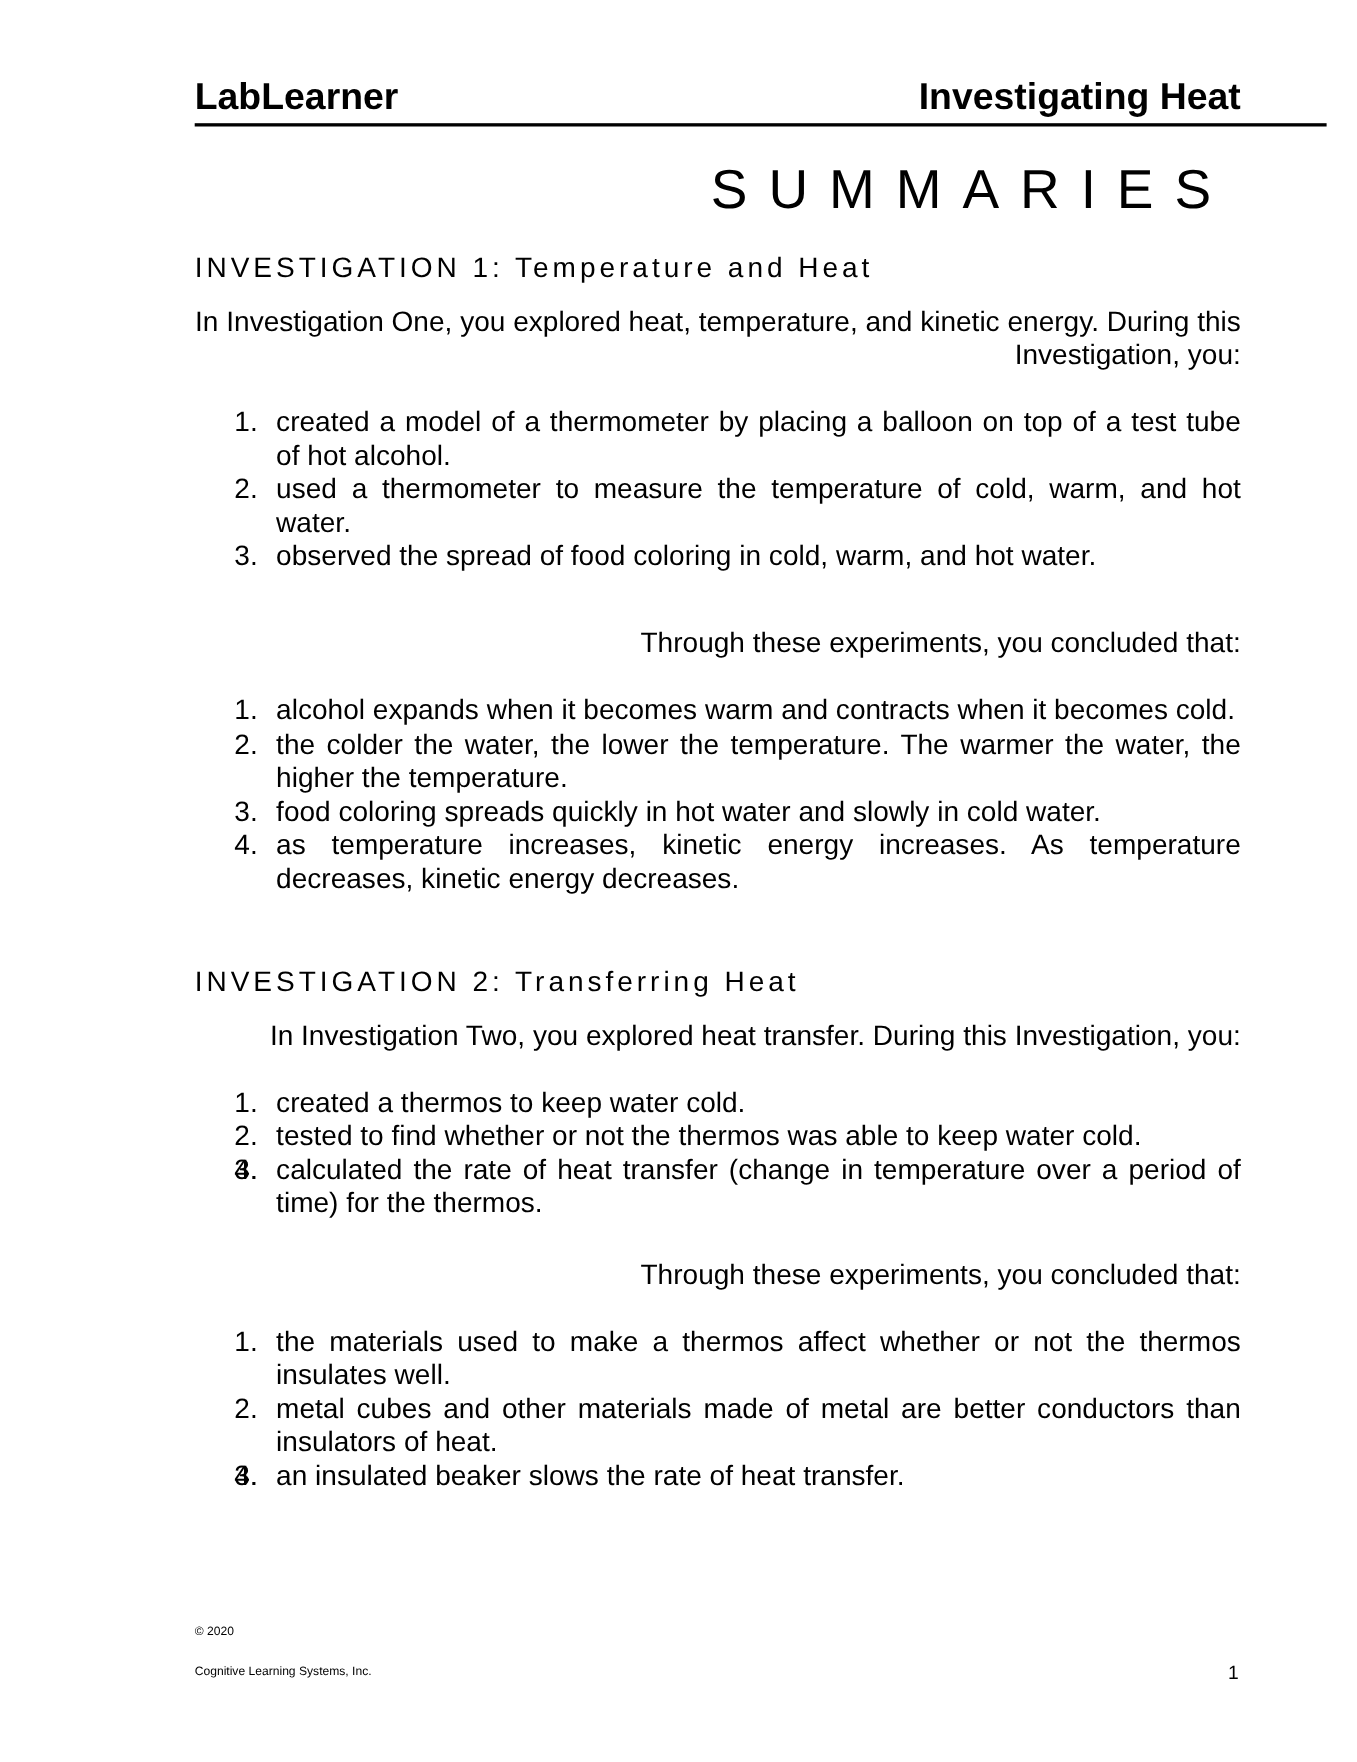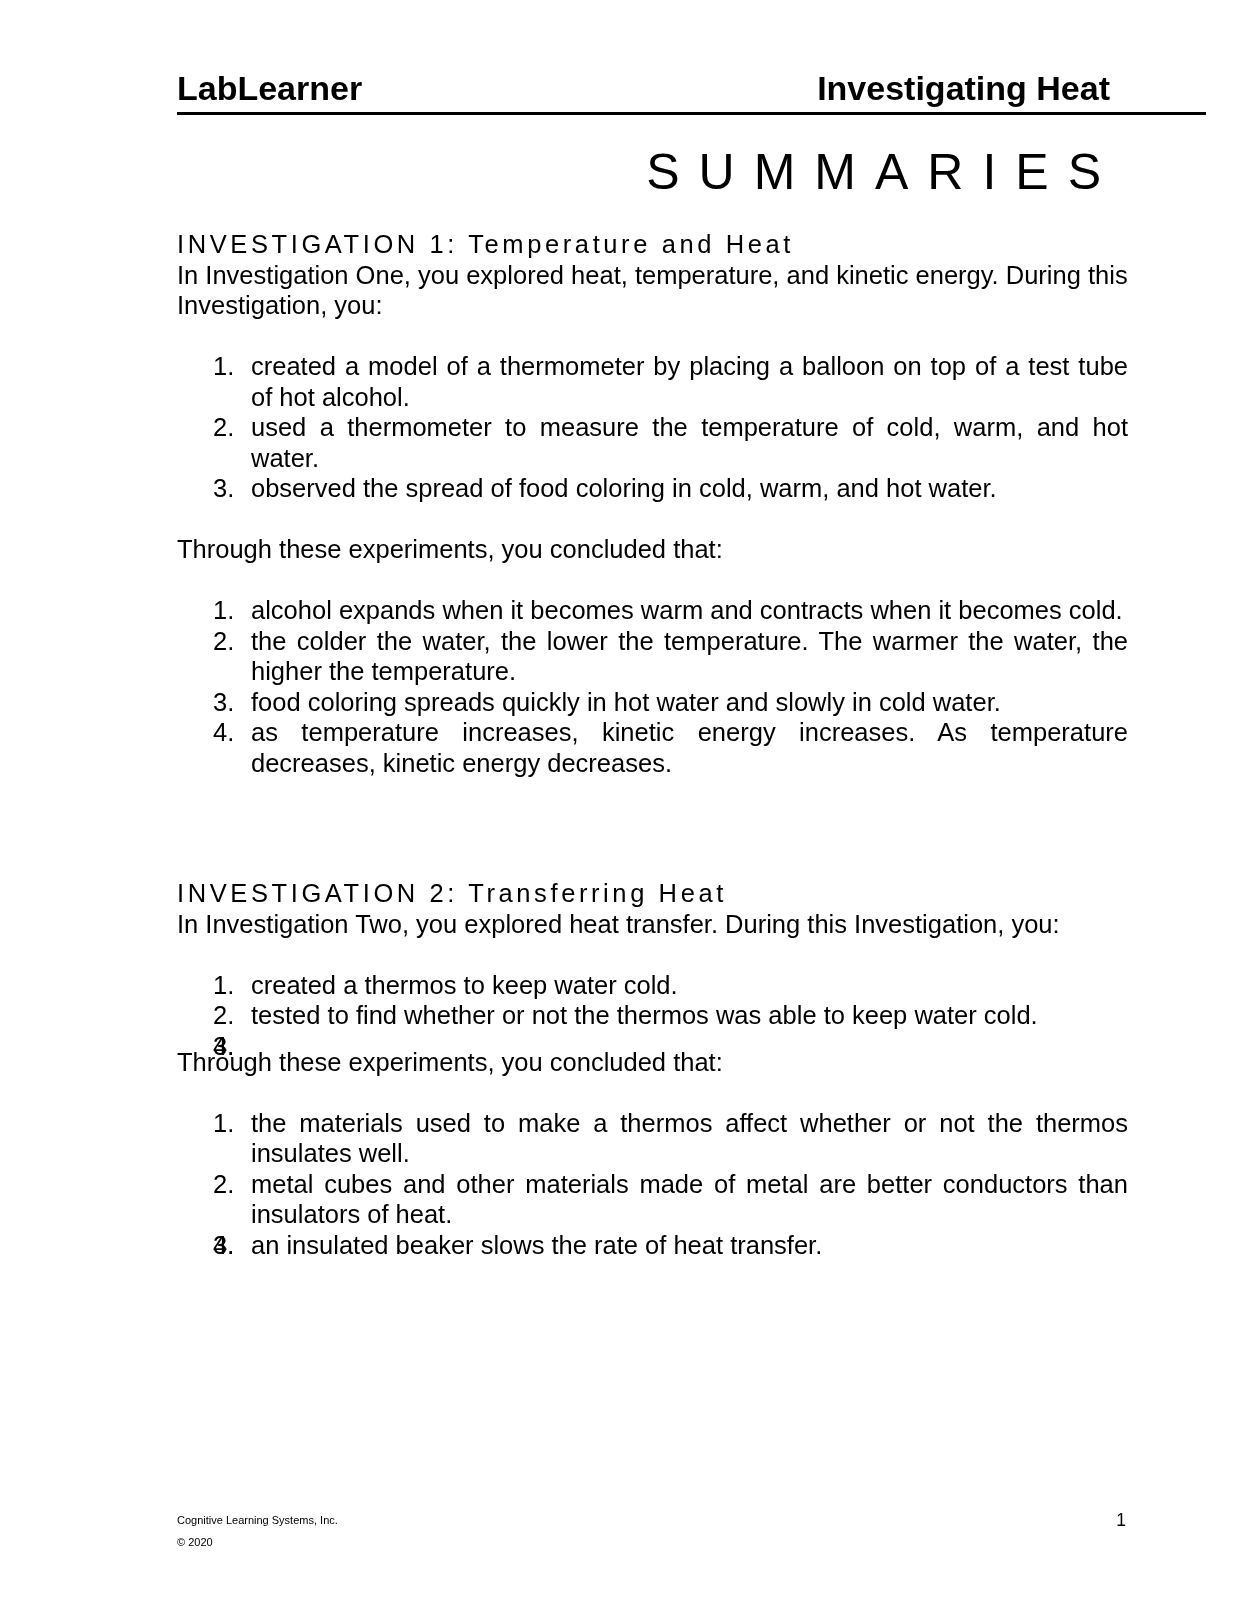--- a/index.html
+++ b/index.html
@@ -1,26 +1,26 @@
 <!DOCTYPE html>
 <html><head>
 <meta charset="utf-8">
 <style>
   html, body { margin: 0; padding: 0; background: #ffffff; }
   body { width: 1234px; height: 1602px; position: relative; overflow: hidden;
          font-family: "Liberation Sans", sans-serif; color: #000; }
   .abs { position: absolute; }
   .hdr { font-size: 34px; font-weight: bold; top: 66px; line-height: 44px; }
   .hdr-left { left: 177px; }
-  .hdr-right { right: 124px; text-align: center; }
+  .hdr-right { right: 106px; text-align: center; }
   .rule { left: 177px; top: 112px; width: 1029px; height: 3px; background: #000; }
   .title { top: 142px; right: 114px; font-size: 50px; letter-spacing: 19px; line-height: 60px; margin-left: 40px; }
   .block { left: 177px; width: 951px; font-size: 25.5px; line-height: 30.5px; }
   .heading { font-weight: normal; letter-spacing: 3.6px; font-size: 25.5px; }
-  .para { text-align: left; }
+  .para { text-align: right; margin-top: 18px; }
   ol { margin: 0; padding: 0; list-style: none; }
   ol li { position: relative; padding-left: 74px; text-align: justify; }
   ol li .num { position: absolute; left: 36px; top: 0; }
   .gap { height: 30.5px; }
   .footer { left: 177px; font-size: 11px; line-height: 21px; }
   .pagenum { right: 108px; font-size: 17.5px; line-height: 21px; }
 </style>
 </head>
 <body>
 
@@ -51,28 +51,28 @@
 </div>
 
 <div class="abs block" style="top:878px;">
   <div class="heading">INVESTIGATION 2:  Transferring Heat</div>
   <div class="para">In Investigation Two, you explored heat transfer.  During this Investigation, you:</div>
   <div class="gap"></div>
   <ol>
     <li><span class="num">1.</span><span>created a thermos to keep water cold.</span></li>
     <li><span class="num">2.</span><span>tested to find whether or not the thermos was able to keep water cold.</span></li>
     <li><span class="num">3.</span></li>
-    <li><span class="num">4.</span></li>
+    <li><span class="num">4.</span><span>calculated the rate of heat transfer (change in temperature over a period of time) for the thermos.</span></li>
   </ol>
   <div class="gap" style="height:16px;"></div>
   <div class="para">Through these experiments, you concluded that:</div>
   <div class="gap"></div>
   <ol>
     <li><span class="num">1.</span><span>the materials used to make a thermos affect whether or not the thermos insulates well.</span></li>
     <li><span class="num">2.</span><span>metal cubes and other materials made of metal are better conductors than insulators of heat.</span></li>
     <li><span class="num">3.</span></li>
     <li><span class="num">4.</span><span>an insulated beaker slows the rate of heat transfer.</span></li>
   </ol>
 </div>
 
 <div class="abs footer" style="top:1510px;">Cognitive Learning Systems, Inc.</div>
-<div class="abs footer" style="top:1532px;">© 2020</div>
+<div class="abs footer" style="top:1473px;">© 2020</div>
 <div class="abs pagenum" style="top:1510px;">1</div>
 
 </body></html>

